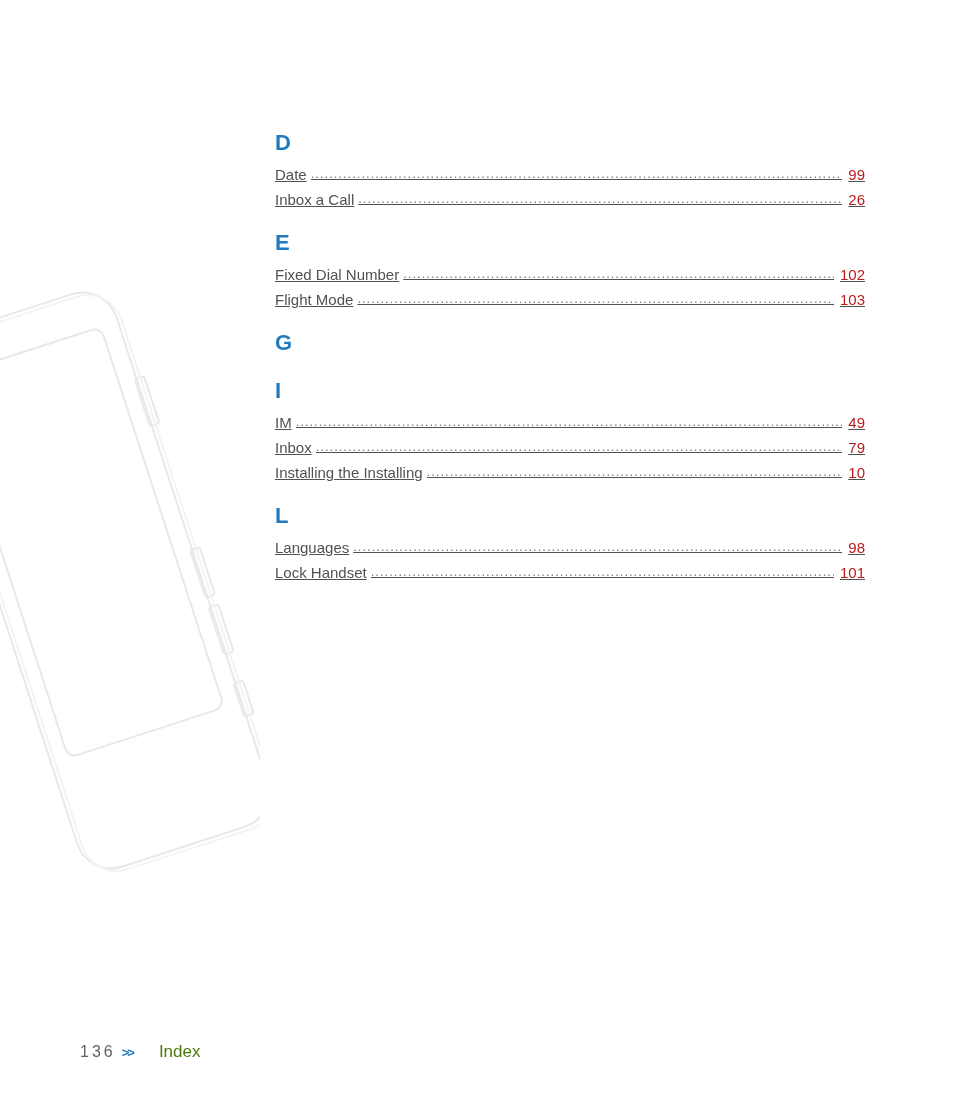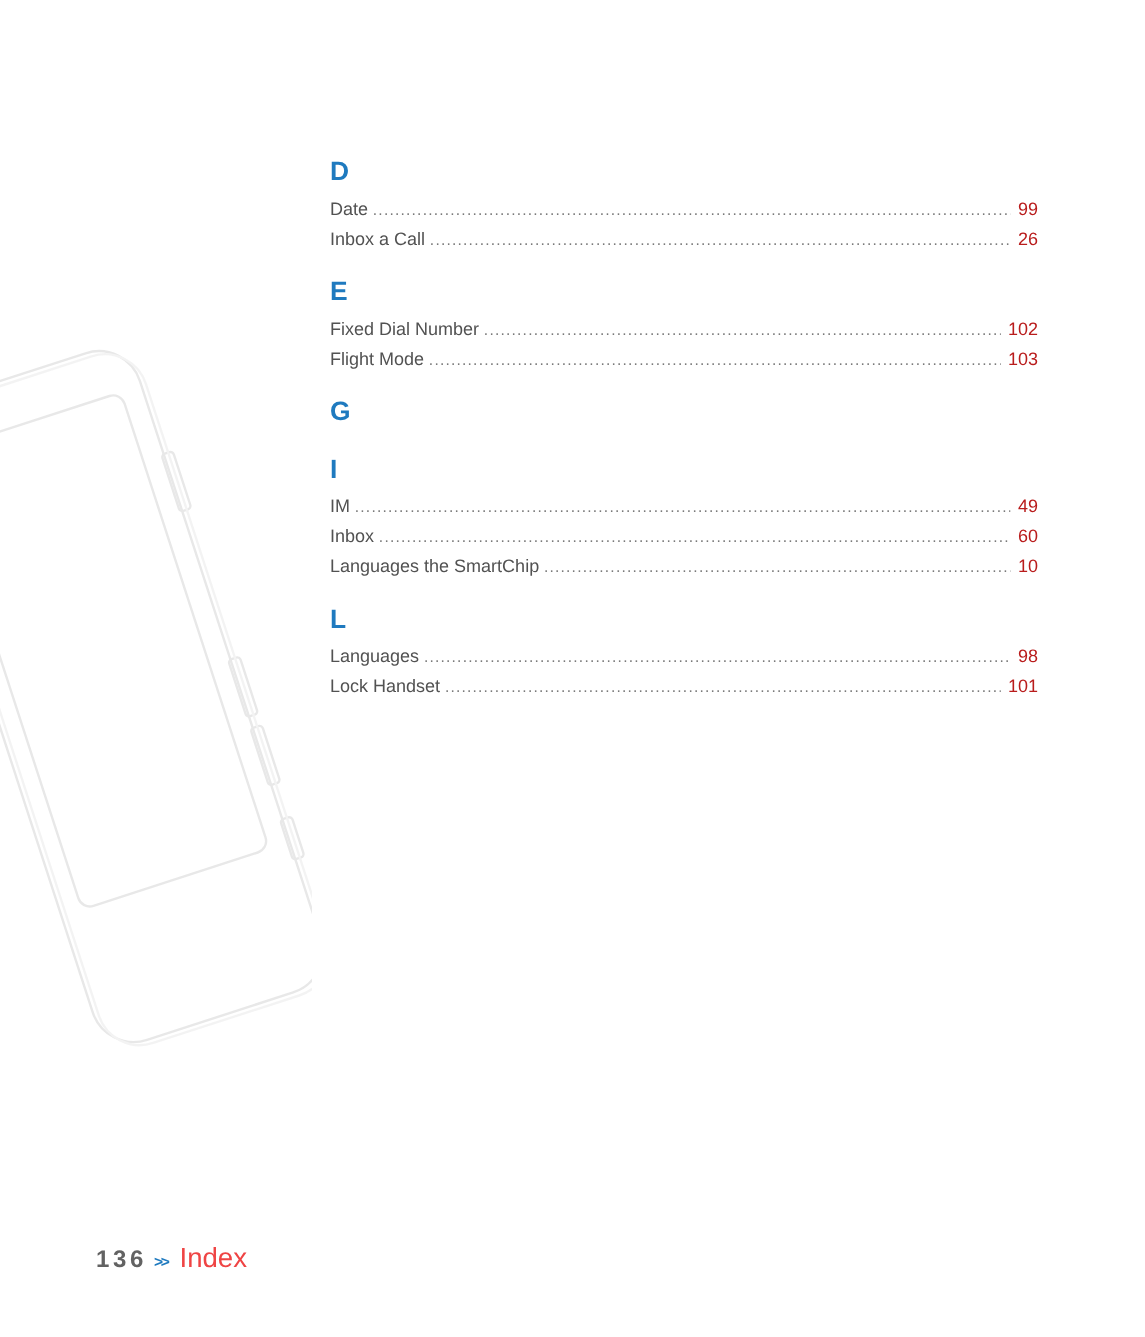--- a/index.html
+++ b/index.html
@@ -2,29 +2,29 @@
 <html><head>
 <meta charset="utf-8">
 <style>
   * { margin: 0; padding: 0; box-sizing: border-box; }
   html, body { width: 954px; height: 1114px; background: #ffffff; font-family: "Segoe UI", "Helvetica Neue", Arial, sans-serif; position: relative; overflow: hidden; }
   .page { position: relative; width: 100%; height: 100%; }
   .phone-bg { position: absolute; left: -60px; top: 280px; width: 320px; height: 620px; z-index: 0; opacity: 0.6; }
   .content { position: absolute; left: 275px; top: 130px; width: 590px; z-index: 1; }
   .section-letter { color: #1f7abf; font-size: 22px; font-weight: 600; margin-top: 22px; margin-bottom: 10px; }
   .section-letter:first-child { margin-top: 0; }
-  .entry { display: flex; align-items: center; font-size: 15px; color: #525252; margin: 8px 0; white-space: nowrap; }
+  .entry { display: flex; align-items: flex-start; font-size: 15px; color: #525252; margin: 8px 0; white-space: nowrap; text-decoration: underline; }
   .entry .label { flex: 0 0 auto; padding-right: 4px; }
   .entry .dots { flex: 1 1 auto; overflow: hidden; letter-spacing: 1px; color: #7a7a7a; font-size: 13px; }
   .entry .dots::before { content: "............................................................................................................................................................................................................................................................................"; }
   .entry .page-num { flex: 0 0 auto; padding-left: 6px; color: #b91c1c; }
   .footer { position: absolute; left: 80px; bottom: 52px; font-size: 18px; display: flex; align-items: baseline; gap: 6px; }
-  .footer .pnum { color: #626262; font-weight: 700; letter-spacing: 3px; font-size: 20px; }
+  .footer .pnum { color: #626262; font-weight: 400; letter-spacing: 3px; font-size: 16px; }
   .footer .chev { color: #1f7abf; font-size: 13px; font-weight: 700; letter-spacing: -2px; }
-  .footer .title { color: #ef4444; font-size: 23px; margin-left: 4px; }
+  .footer .title { color: #4d7c0f; font-size: 17px; margin-left: 20px; }
 </style>
 </head>
 <body>
 
 <div class="page">
 
   <svg class="phone-bg" viewBox="0 0 320 620">
     <g transform="rotate(-18 160 310)" fill="none" stroke="#d9d9d9" stroke-width="2">
       <rect x="60" y="20" width="200" height="560" rx="36" ry="36"></rect>
       <rect x="78" y="60" width="164" height="400" rx="10" ry="10"></rect>
@@ -68,24 +68,24 @@
 
     <div class="section-letter">I</div>
     <div class="entry">
       <span class="label">IM</span>
       <span class="dots"></span>
       <span class="page-num">49</span>
     </div>
     <div class="entry">
       <span class="label">Inbox</span>
       <span class="dots"></span>
-      <span class="page-num">60</span>
+      <span class="page-num">79</span>
     </div>
     <div class="entry">
-      <span class="label">Languages the SmartChip</span>
+      <span class="label">Installing the Installing</span>
       <span class="dots"></span>
       <span class="page-num">10</span>
     </div>
 
     <div class="section-letter">L</div>
     <div class="entry">
       <span class="label">Languages</span>
       <span class="dots"></span>
       <span class="page-num">98</span>
     </div>

